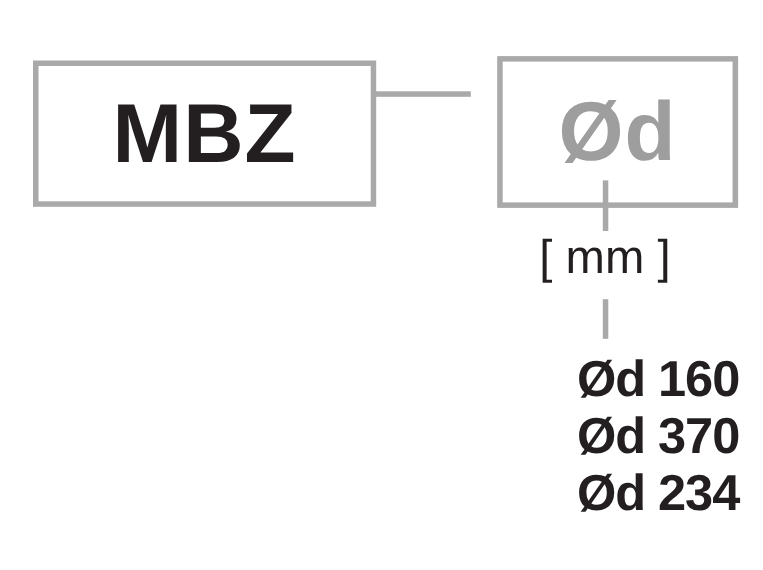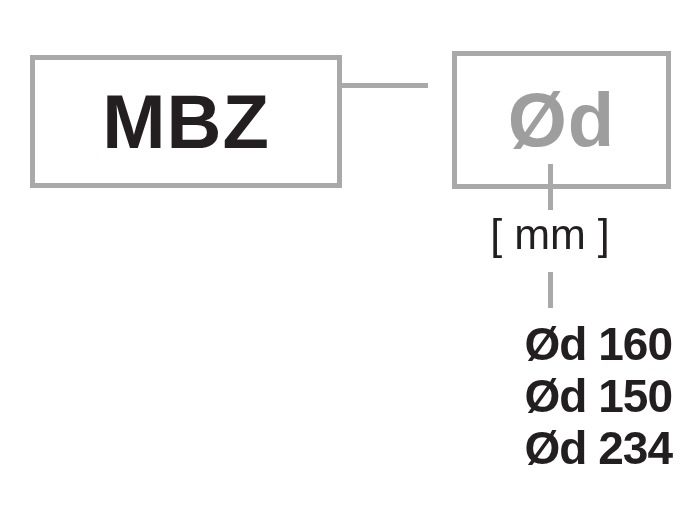--- a/index.html
+++ b/index.html
@@ -118,17 +118,17 @@
   </div>
 
   <div class="connector connector-v-upper"></div>
 
   <div class="unit-label">[ mm ]</div>
 
   <div class="connector connector-v-lower"></div>
 
   <div class="options-list">
     <div class="option-item">Ød 160</div>
-    <div class="option-item">Ød 150</div>
+    <div class="option-item">Ød 370</div>
     <div class="option-item">Ød 234</div>
   </div>
 
 </div>
 
 </body></html>

